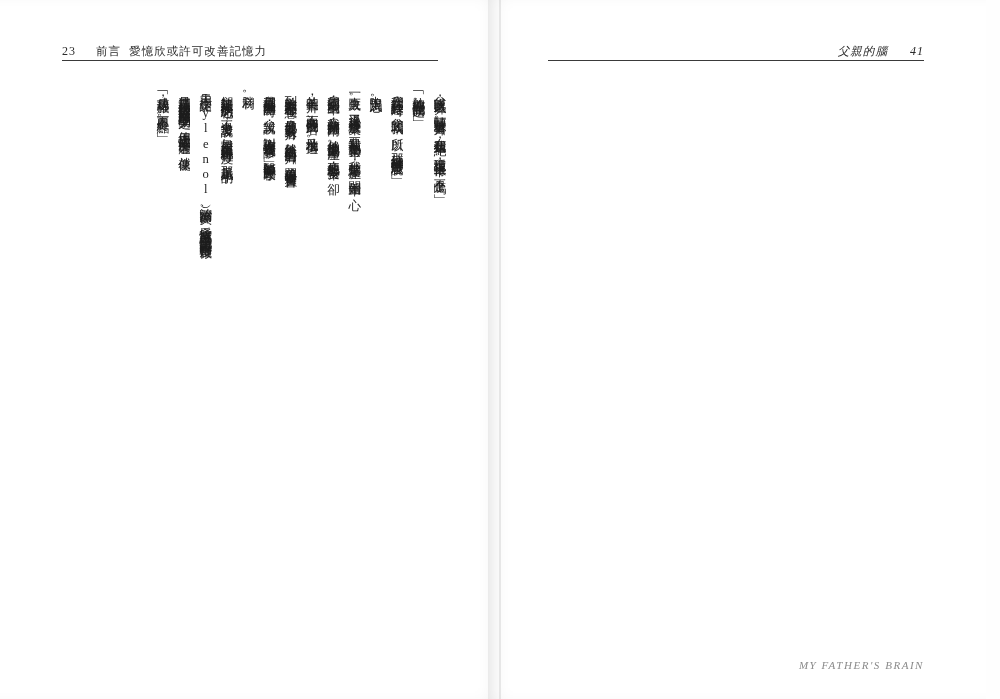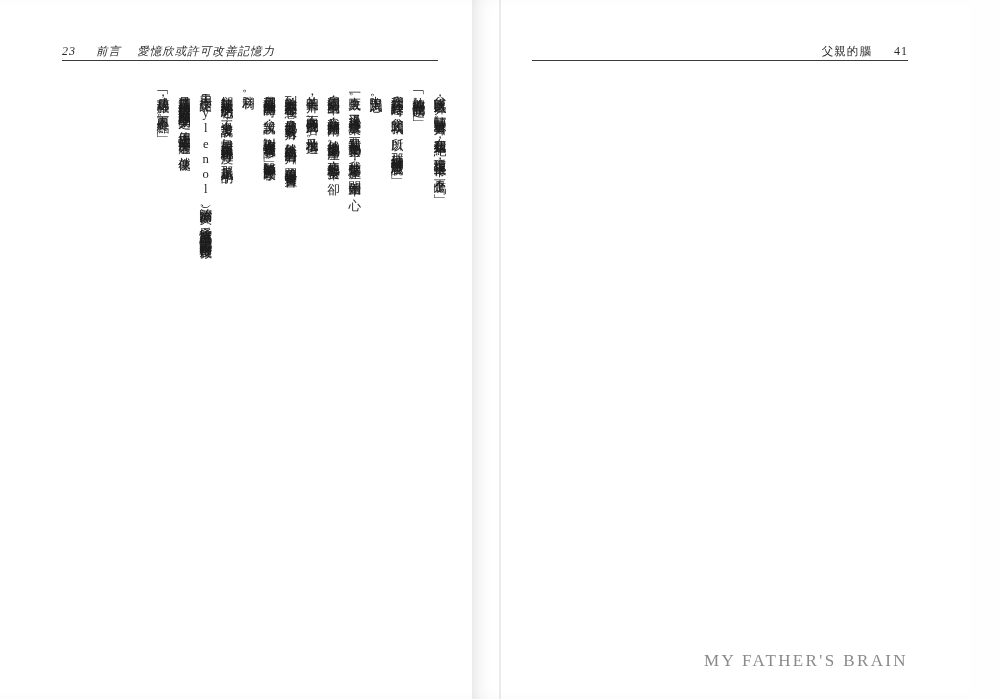--- a/index.html
+++ b/index.html
@@ -25,48 +25,48 @@
     top: 0;
     height: 699px;
     background: #ffffff;
   }
   .page-left {
     left: 0;
     width: 500px;
     box-shadow: inset -14px 0 24px -18px rgba(0,0,0,0.22);
   }
   .page-right {
-    left: 472px;
+    left: 488px;
     width: 498px;
     box-shadow: inset 14px 0 24px -18px rgba(0,0,0,0.22);
+    font-style: italic;
   }
   
   .runhead {
     position: absolute;
     top: 44px;
     font-size: 11.5px;
     letter-spacing: 0.09em;
     color: #2a2a2a;
     white-space: nowrap;
   }
   .runhead .folio {
     font-family: "Liberation Serif", serif;
     font-size: 12px;
     color: #2a2a2a;
   }
   .rh-left {
     left: 62px;
     display: flex;
     align-items: center;
     gap: 20px;
-    font-style: italic;
   }
   .rh-left .chap {
     display: flex;
-    gap: 16px;
+    gap: 8px;
   }
   .rh-right {
     right: 62px;
     display: flex;
     align-items: baseline;
     gap: 22px;
   }
   .rule-left {
     position: absolute;
     left: 62px;
@@ -105,21 +105,21 @@
     width: 21.3px;
     flex: 0 0 21.3px;
     color: #1d1d1d;
     white-space: nowrap;
     overflow: hidden;
   }
   .booktitle {
     position: absolute;
     right: 62px;
     bottom: 28px;
-    font-size: 17px;
+    font-size: 11px;
     letter-spacing: 0.14em;
     color: #8a8a8a;
     font-family: "Liberation Serif", serif;
   }
   .gutter {
     position: absolute;
     left: 499px;
     top: 0;
     width: 2px;
     height: 699px;

